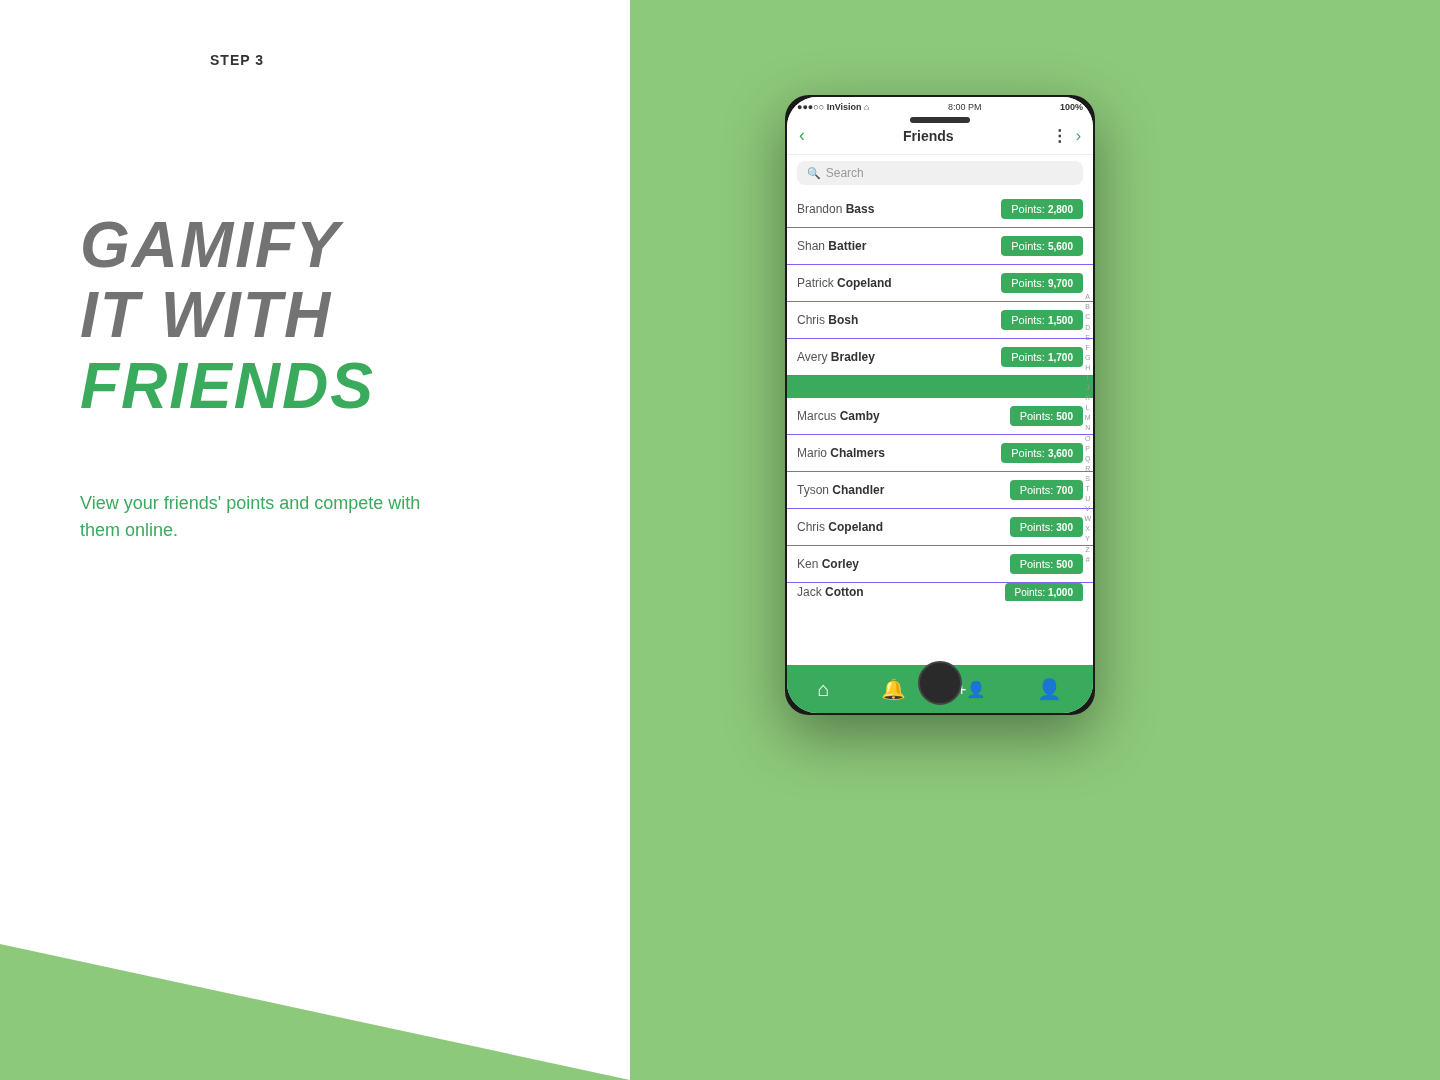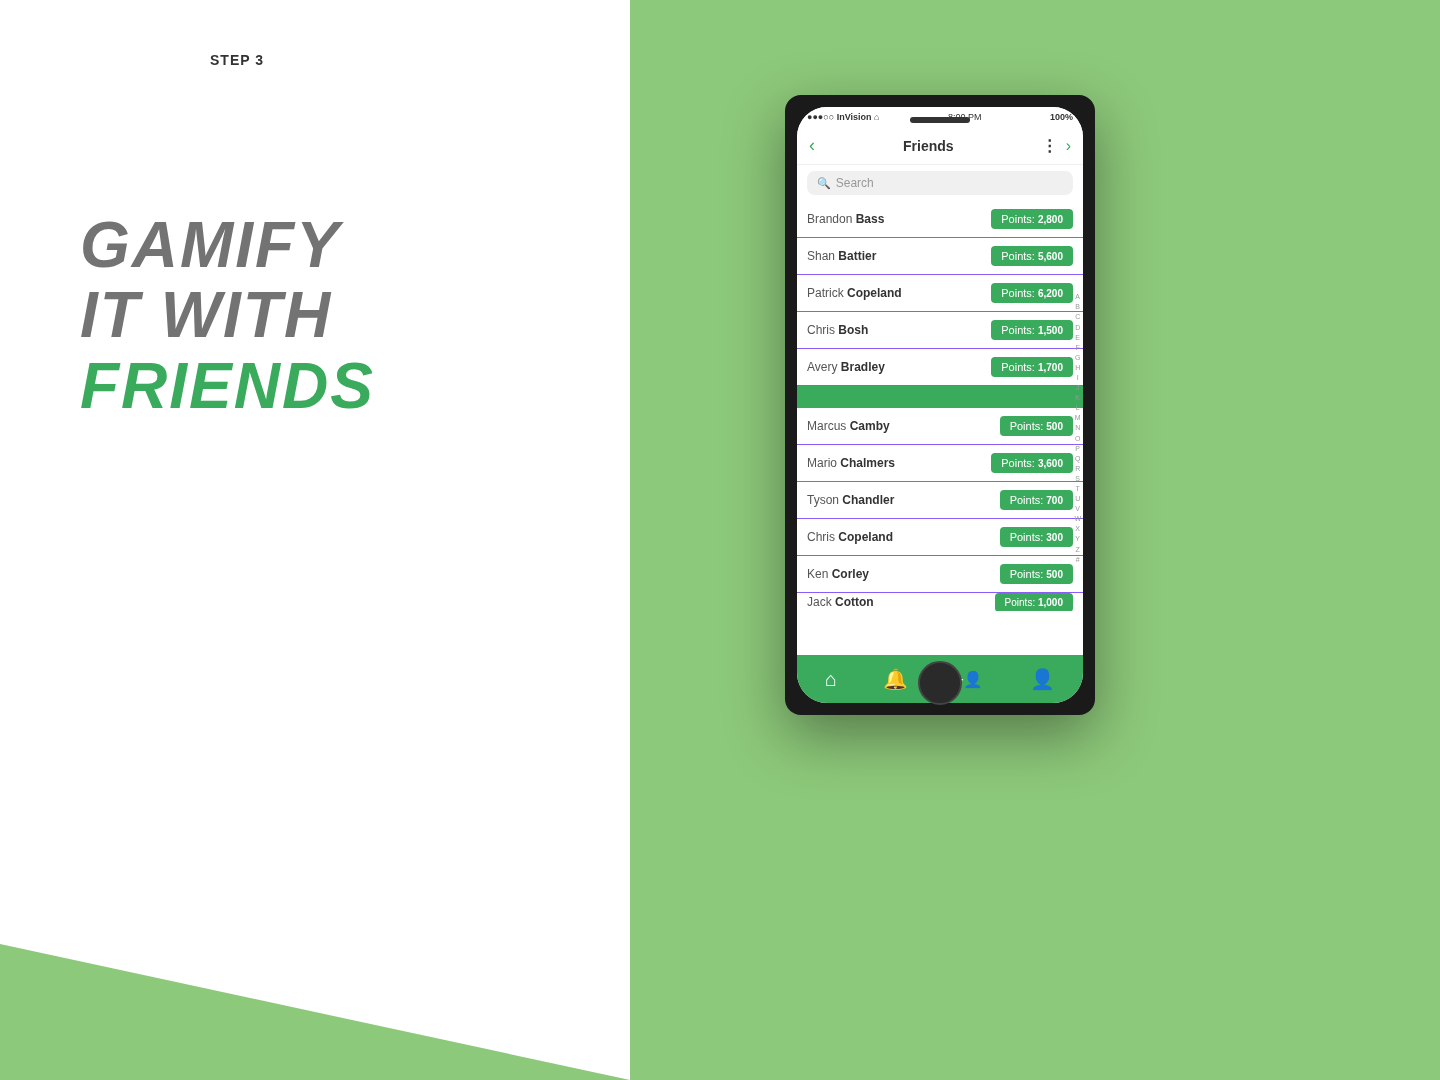--- a/index.html
+++ b/index.html
@@ -88,23 +88,23 @@
     }
 
     
     .phone {
       position: absolute;
       top: 95px;
       left: 155px;
       width: 310px;
       height: 620px;
       background: #1a1a1a;
-      border-radius: 16px;
+      border-radius: 24px;
       box-shadow: 0 20px 60px rgba(0,0,0,0.4);
-      padding: 12px;
+      padding: 2px;
     }
 
     .phone-inner {
       width: 100%;
       height: 100%;
       background: white;
       border-radius: 30px;
       overflow: hidden;
       display: flex;
       flex-direction: column;
@@ -313,20 +313,21 @@
   <div class="diagonal-green"></div>
 
   <div class="step-label">STEP 3</div>
 
   <div class="headline">
     <div class="headline-gamify">GAMIFY</div>
     <div class="headline-gamify">IT WITH</div>
     <div class="headline-friends">FRIENDS</div>
   </div>
 
+  <div class="subtext">View your friends' points and compete with them online.</div>
 </div>
 
 <div class="right-panel">
 
   <div class="phone">
     <div class="phone-speaker"></div>
 
     <div class="phone-inner">
 
       <div class="status-bar">
@@ -357,21 +358,21 @@
           <div class="friend-item">
             <span class="friend-name">Brandon <span>Bass</span></span>
             <span class="points-badge"><span class="pts-label">Points: </span><span class="pts-num">2,800</span></span>
           </div>
           <div class="friend-item">
             <span class="friend-name">Shan <span>Battier</span></span>
             <span class="points-badge"><span class="pts-label">Points: </span><span class="pts-num">5,600</span></span>
           </div>
           <div class="friend-item">
             <span class="friend-name">Patrick <span>Copeland</span></span>
-            <span class="points-badge"><span class="pts-label">Points: </span><span class="pts-num">6,200</span></span>
+            <span class="points-badge"><span class="pts-label">Points: </span><span class="pts-num">9,700</span></span>
           </div>
           <div class="friend-item">
             <span class="friend-name">Chris <span>Bosh</span></span>
             <span class="points-badge"><span class="pts-label">Points: </span><span class="pts-num">1,500</span></span>
           </div>
           <div class="friend-item">
             <span class="friend-name">Avery <span>Bradley</span></span>
             <span class="points-badge"><span class="pts-label">Points: </span><span class="pts-num">1,700</span></span>
           </div>
         </div>

